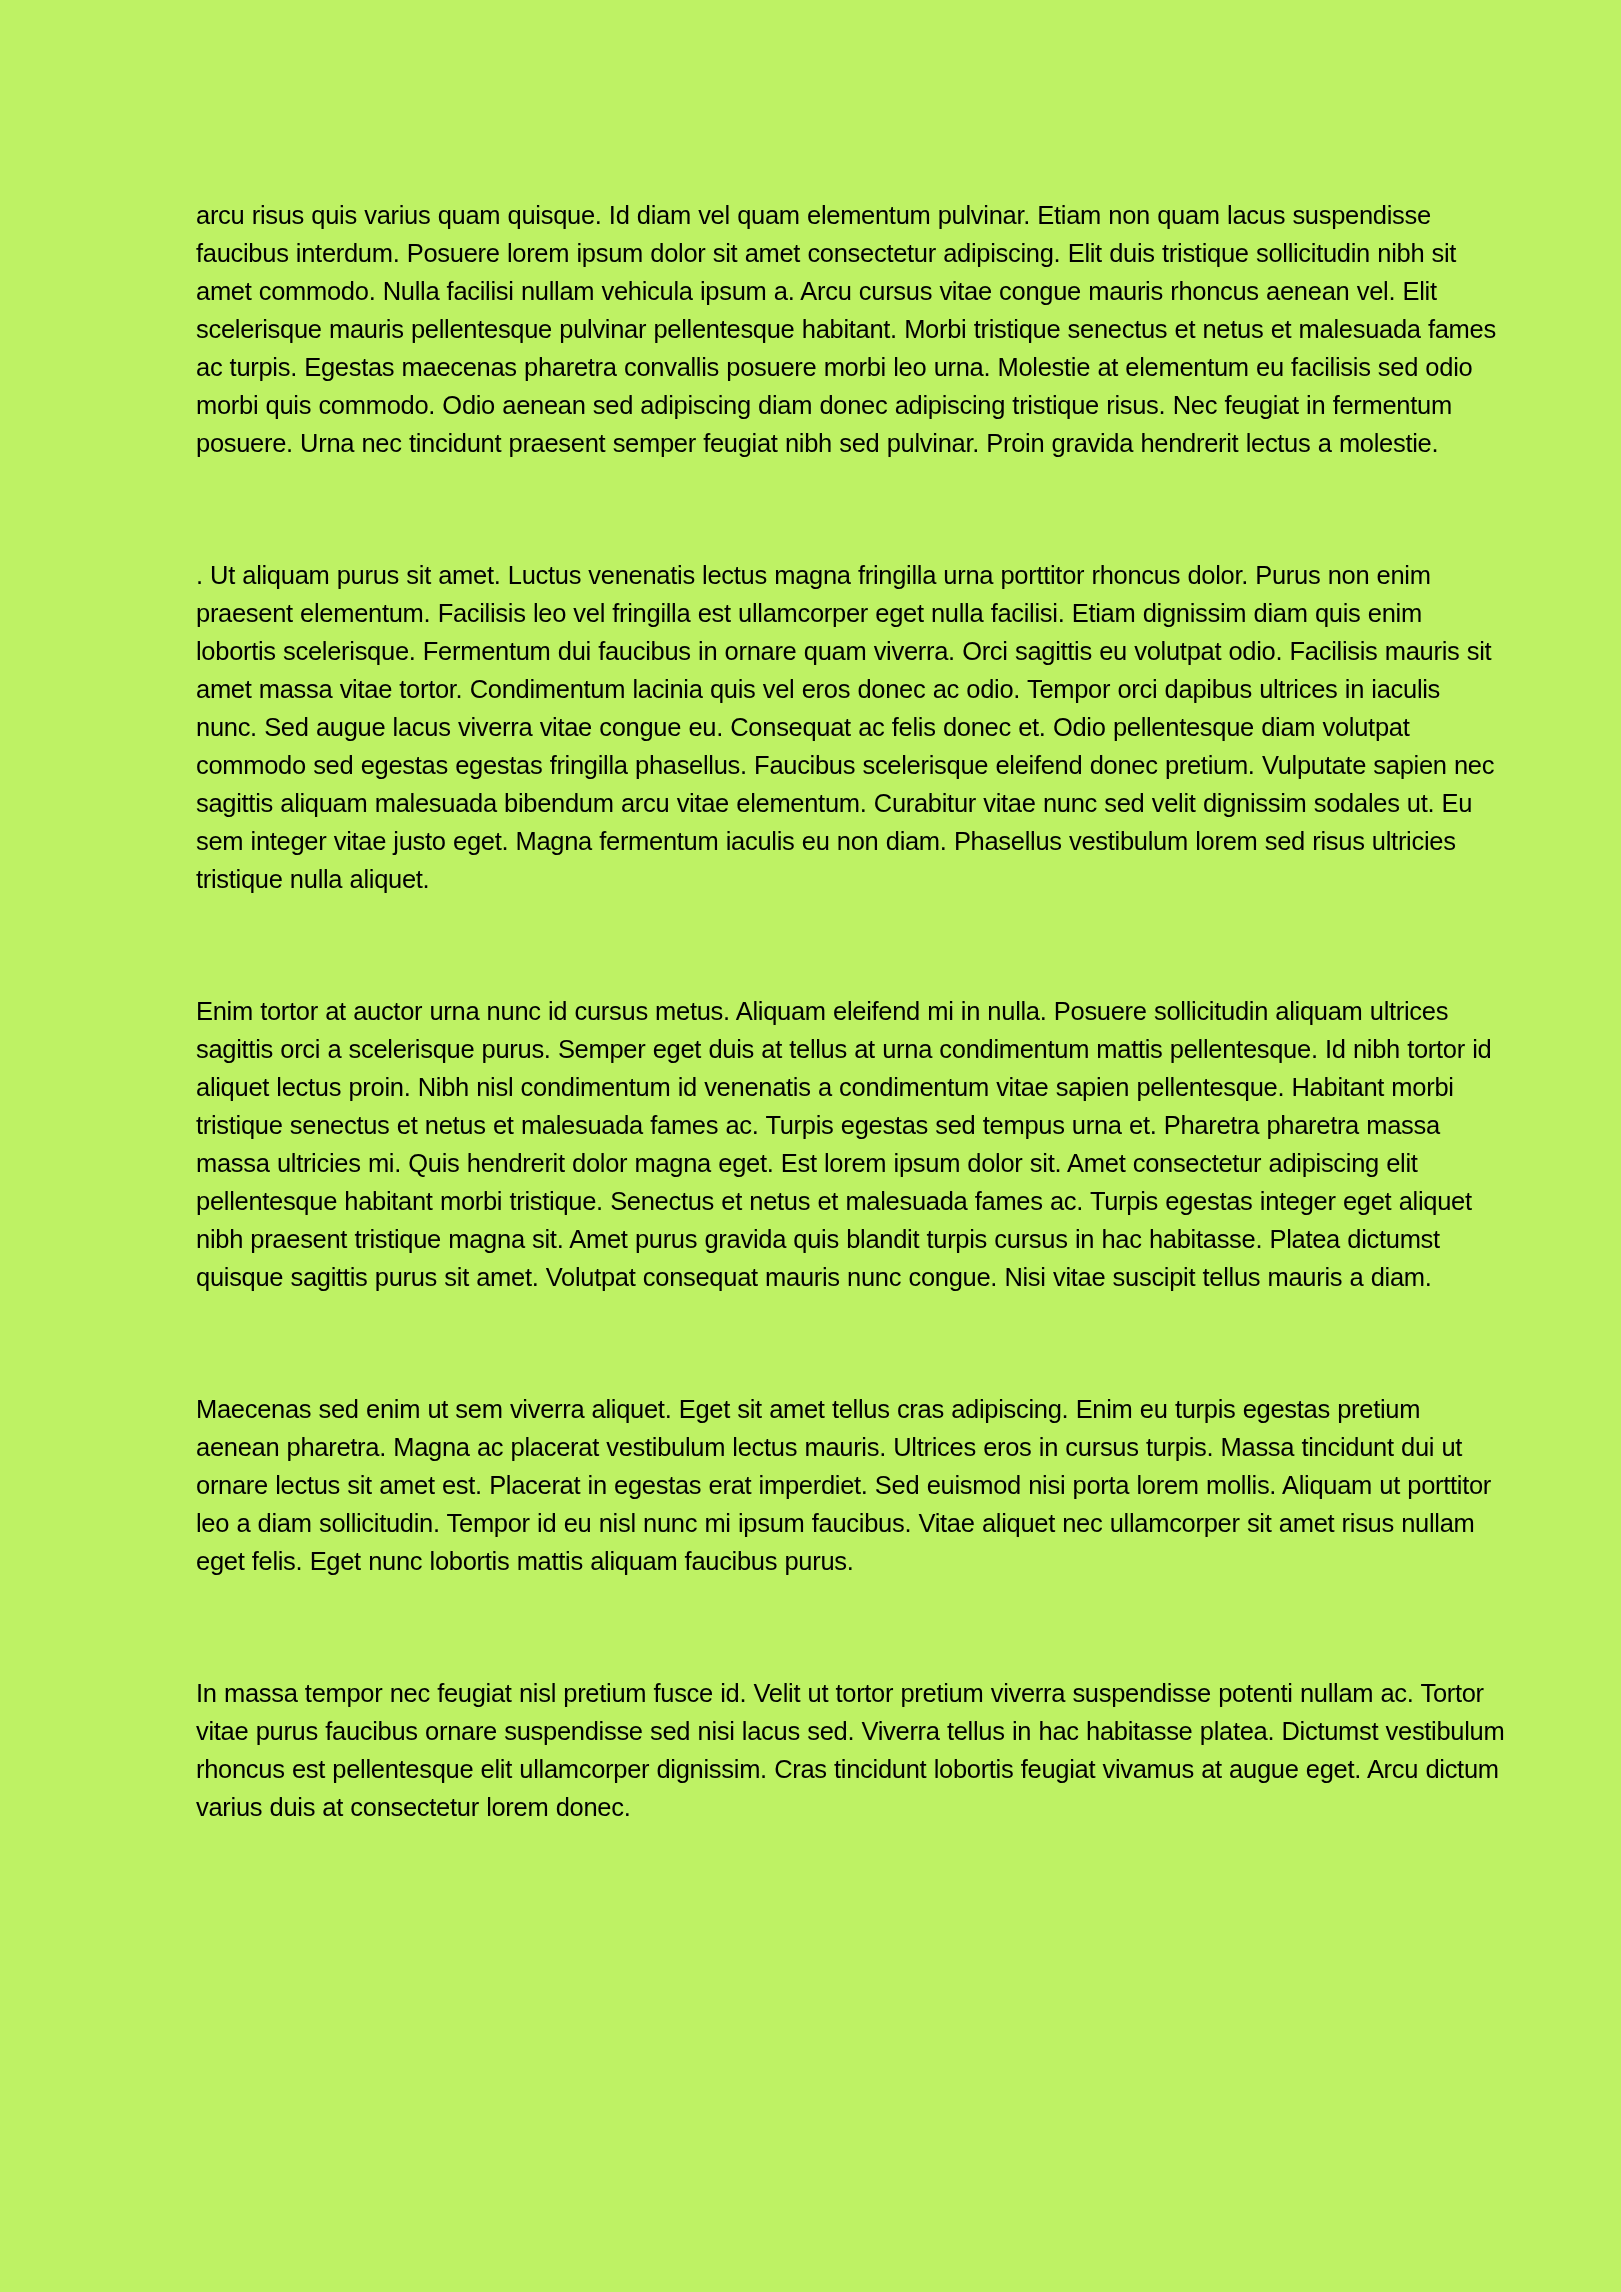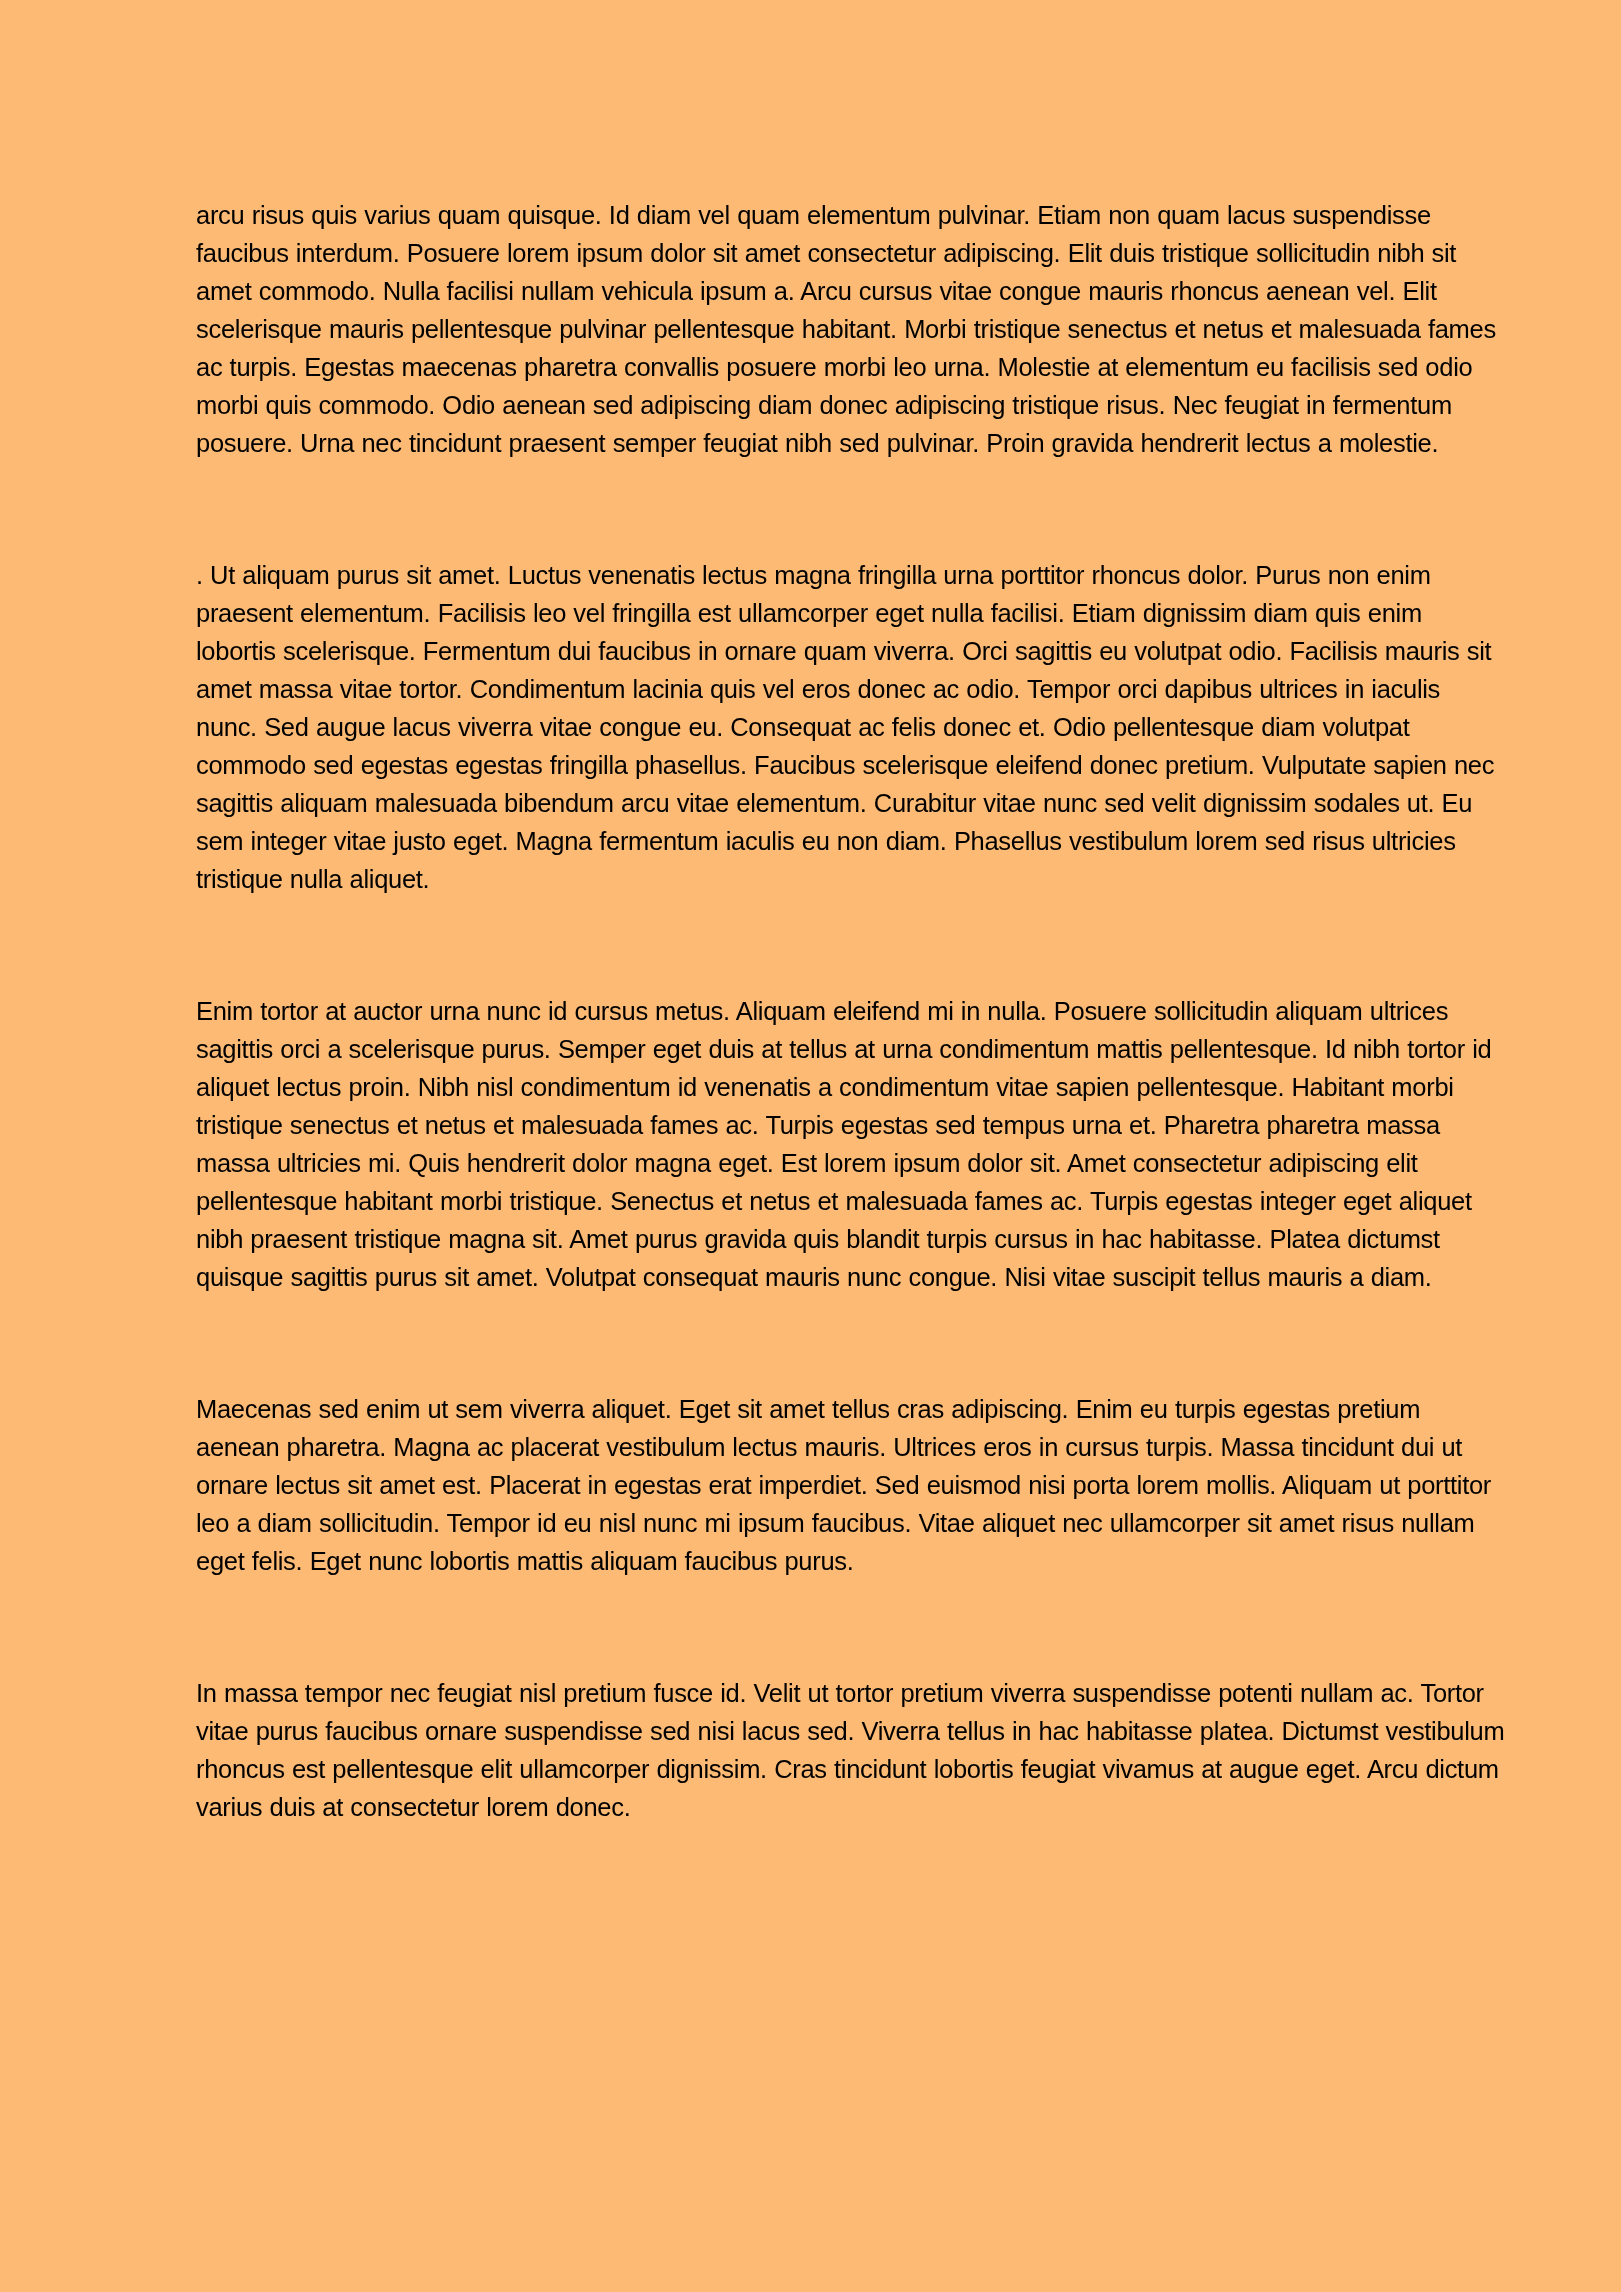--- a/index.html
+++ b/index.html
@@ -6,21 +6,21 @@
     margin: 0;
     padding: 0;
     background: #ffffff;
   }
   .page {
     position: relative;
     box-sizing: border-box;
     width: 1621px;
     height: 2293px;
     margin: 0 auto;
-    background: #fdba74;
+    background: #bef264;
     padding: 196px 116px 0 196px;
     overflow: hidden;
   }
   .page p {
     margin: 0 0 94px 0;
     font-family: "Liberation Sans", sans-serif;
     font-size: 25.5px;
     line-height: 38px;
     letter-spacing: -0.3px;
     color: #000000;

